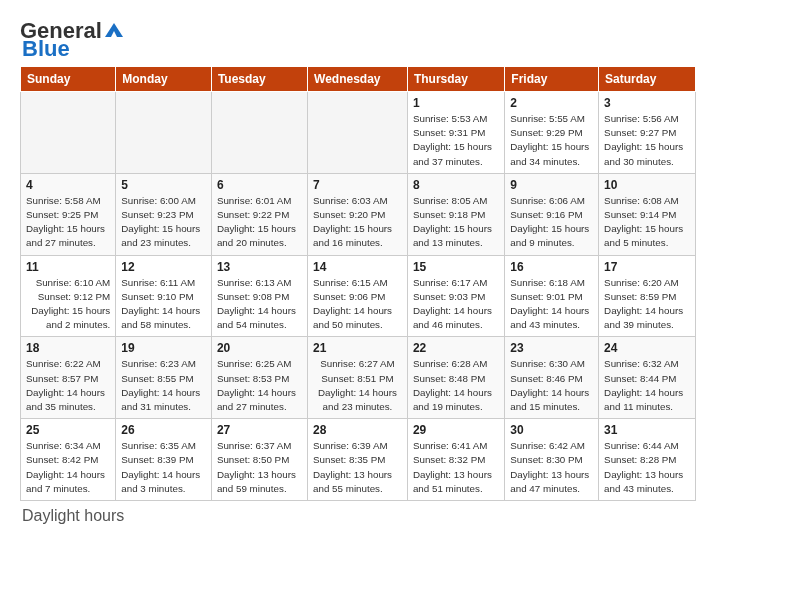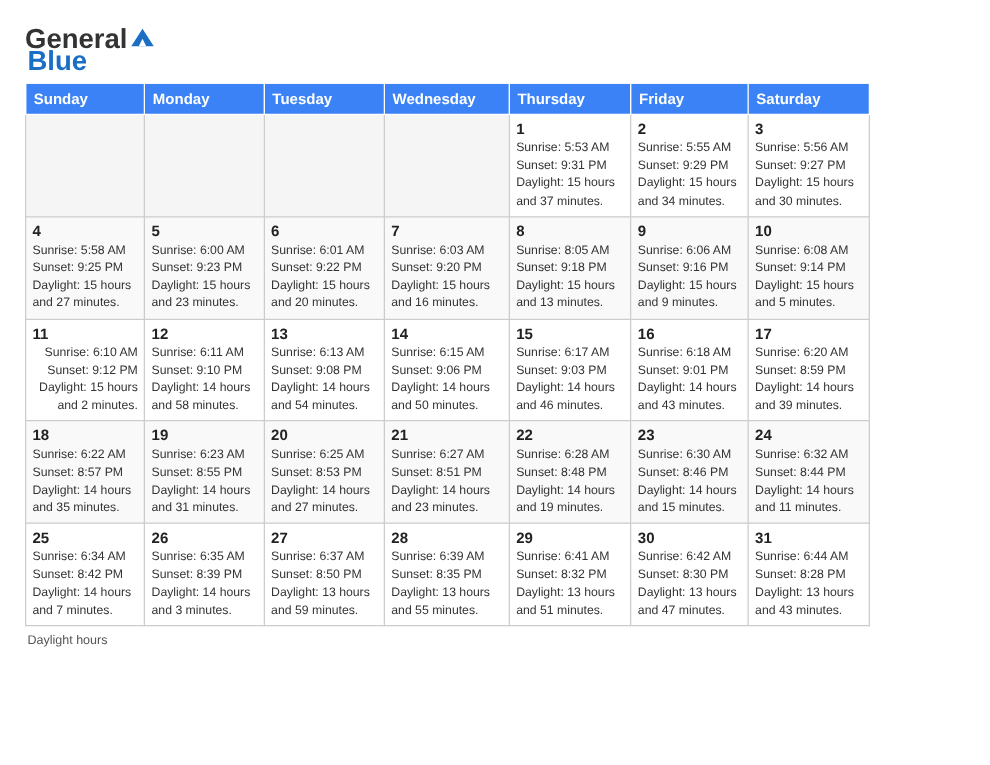--- a/index.html
+++ b/index.html
@@ -48,21 +48,21 @@
       font-size: 15px;
       color: #444;
       margin-top: 2px;
     }
     .calendar-table {
       width: 100%;
       border-collapse: collapse;
       font-size: 10.5px;
     }
     .calendar-table th {
-      background: #3b82f6;
+      background: #c2410c;
       color: #fff;
       text-align: left;
       padding: 5px 6px;
       font-size: 12px;
       font-weight: bold;
       border: 1px solid #fff;
     }
     .calendar-table td {
       border: 1px solid #ccc;
       vertical-align: top;
@@ -80,21 +80,21 @@
       margin-bottom: 2px;
       color: #222;
     }
     .cell-info {
       font-size: 9.8px;
       color: #333;
       line-height: 1.45;
     }
     .footer-note {
       margin-top: 6px;
-      font-size: 10px;
+      font-size: 16px;
       color: #555;
       text-align: left;
       padding-left: 2px;
     }
     tr:nth-child(even) td:not(.empty) {
       background: #f9f9f9;
     }
   </style>
 </head>
 <body>
@@ -272,21 +272,21 @@
           </td>
           <td>
             <div class="cell-day">20</div>
             <div class="cell-info" style="white-space: pre-line;">Sunrise: 6:25 AM
 Sunset: 8:53 PM
 Daylight: 14 hours
 and 27 minutes.</div>
           </td>
           <td>
             <div class="cell-day">21</div>
-            <div class="cell-info" style="white-space: pre-line;">Sunrise: 6:27 AM
+            <div class="cell-info" style="white-space: pre-line; text-align: center;">Sunrise: 6:27 AM
 Sunset: 8:51 PM
 Daylight: 14 hours
 and 23 minutes.</div>
           </td>
           <td>
             <div class="cell-day">22</div>
             <div class="cell-info" style="white-space: pre-line;">Sunrise: 6:28 AM
 Sunset: 8:48 PM
 Daylight: 14 hours
 and 19 minutes.</div>

